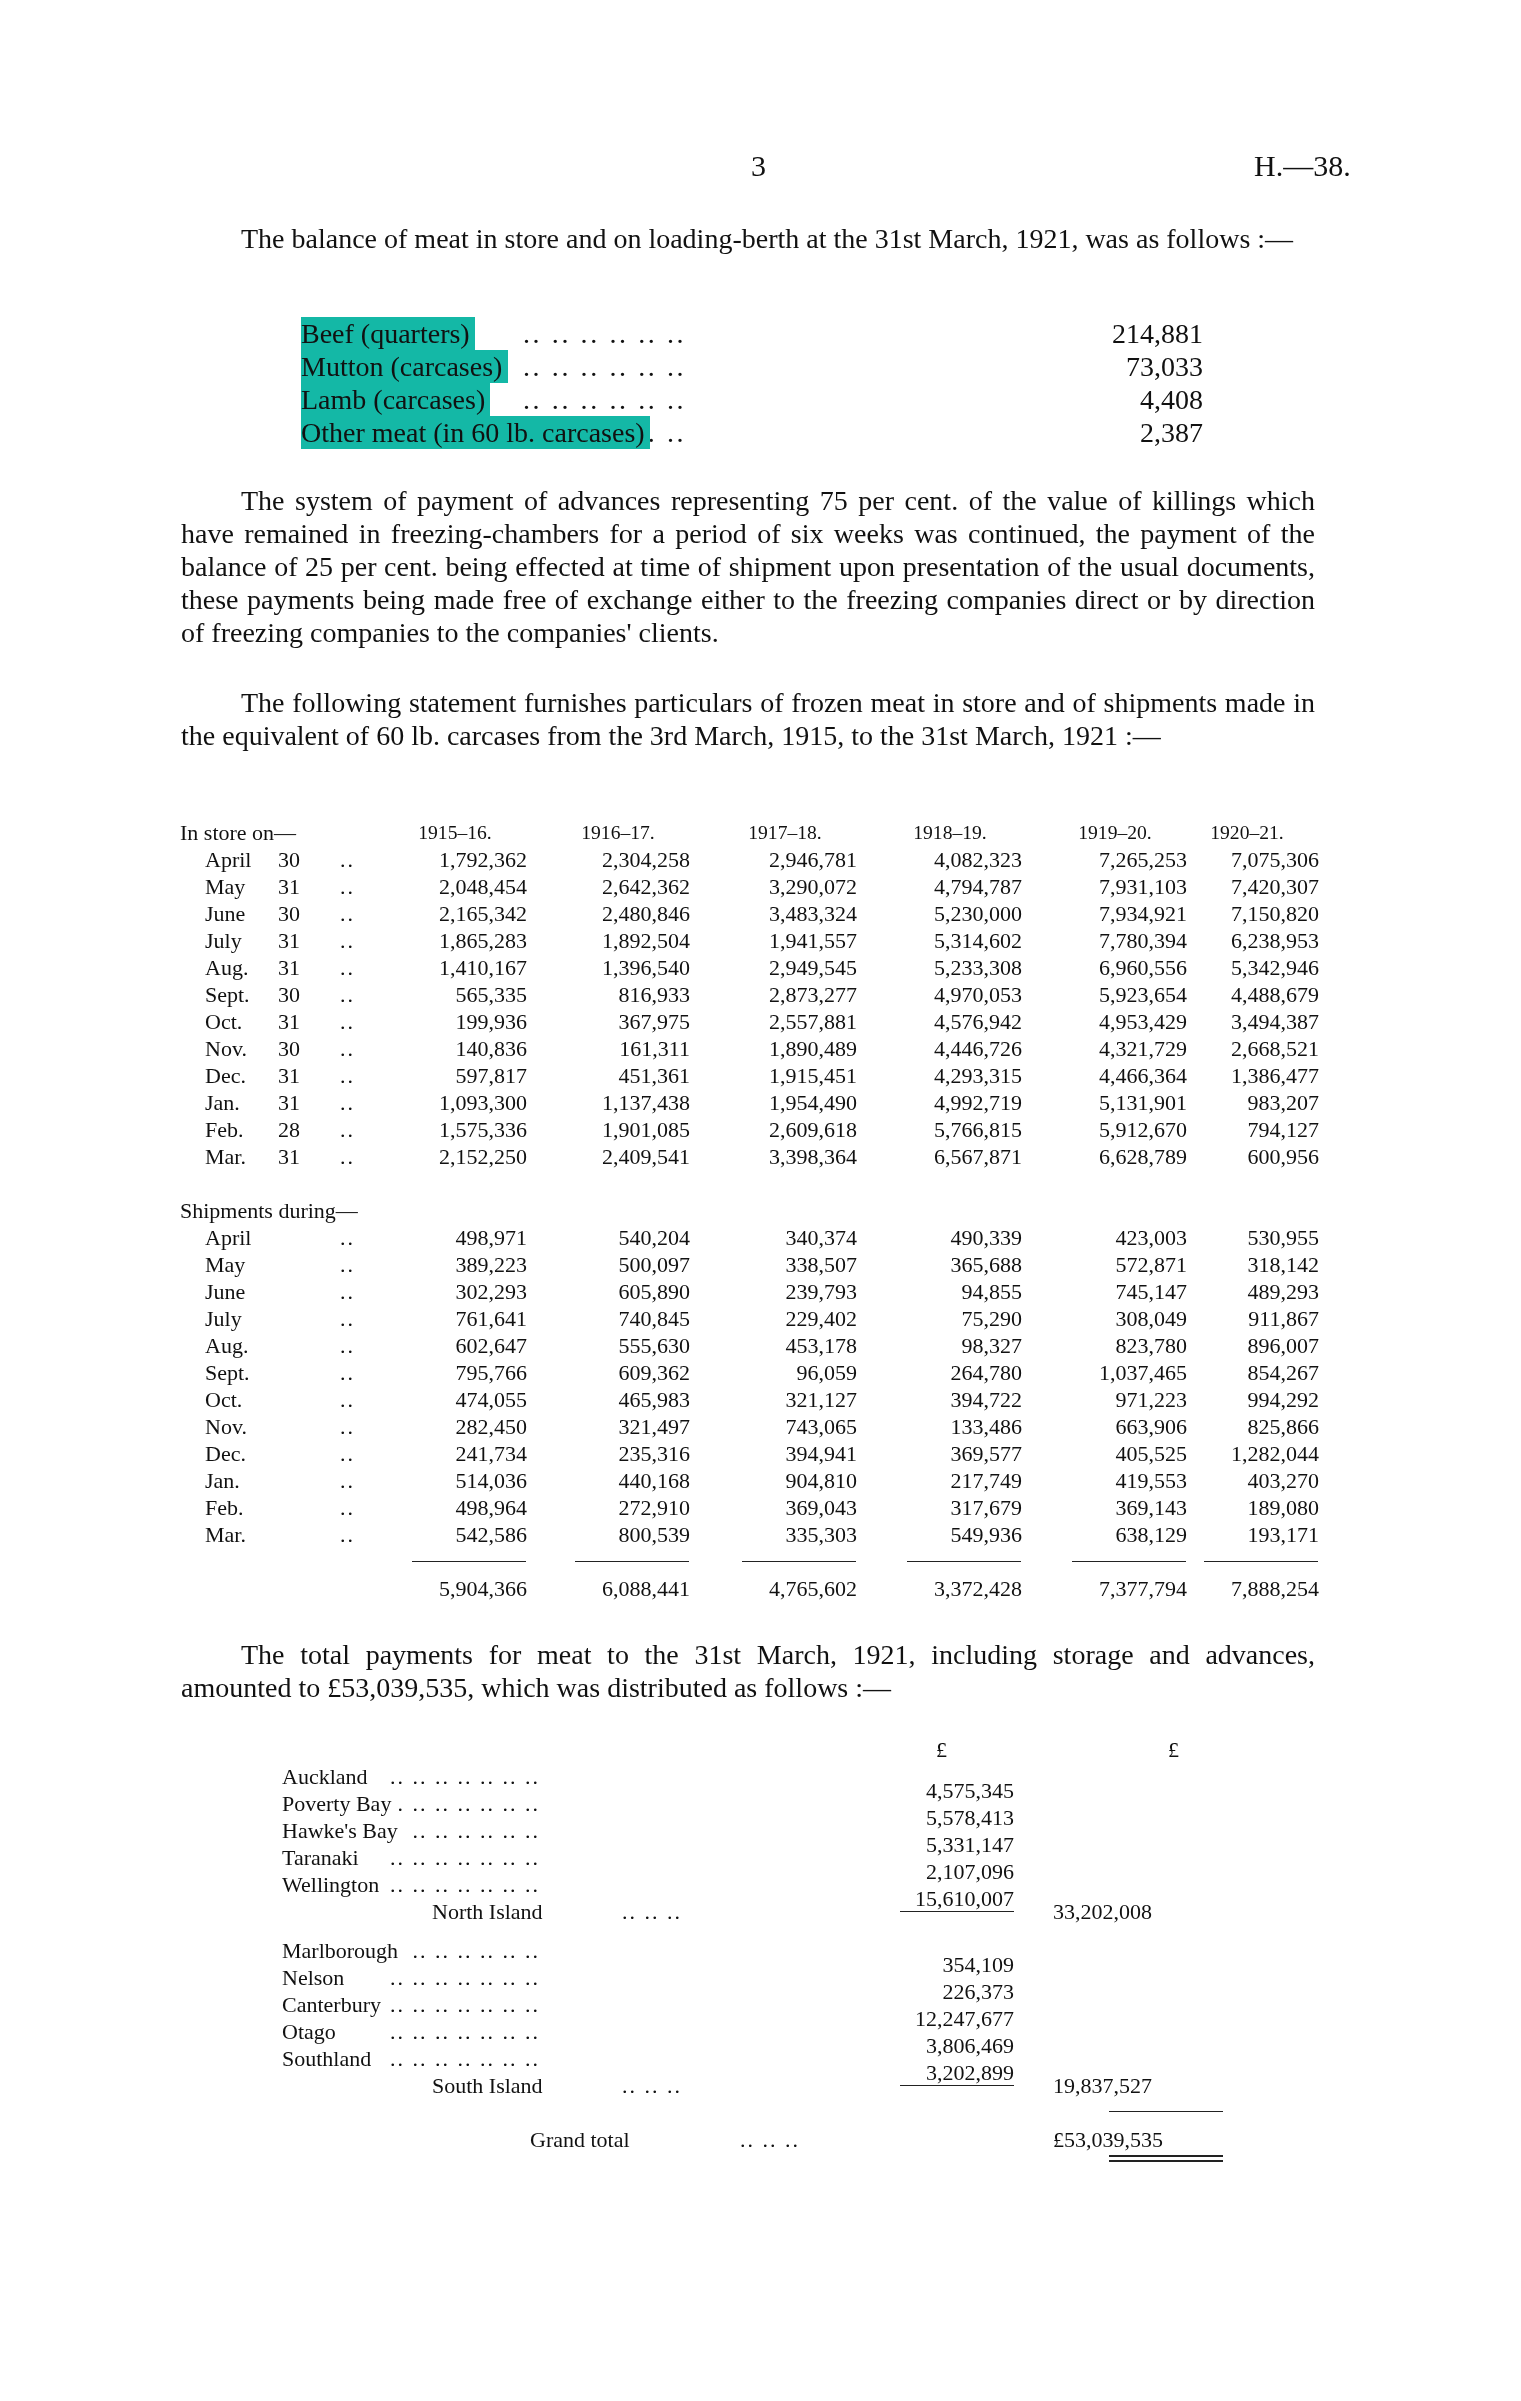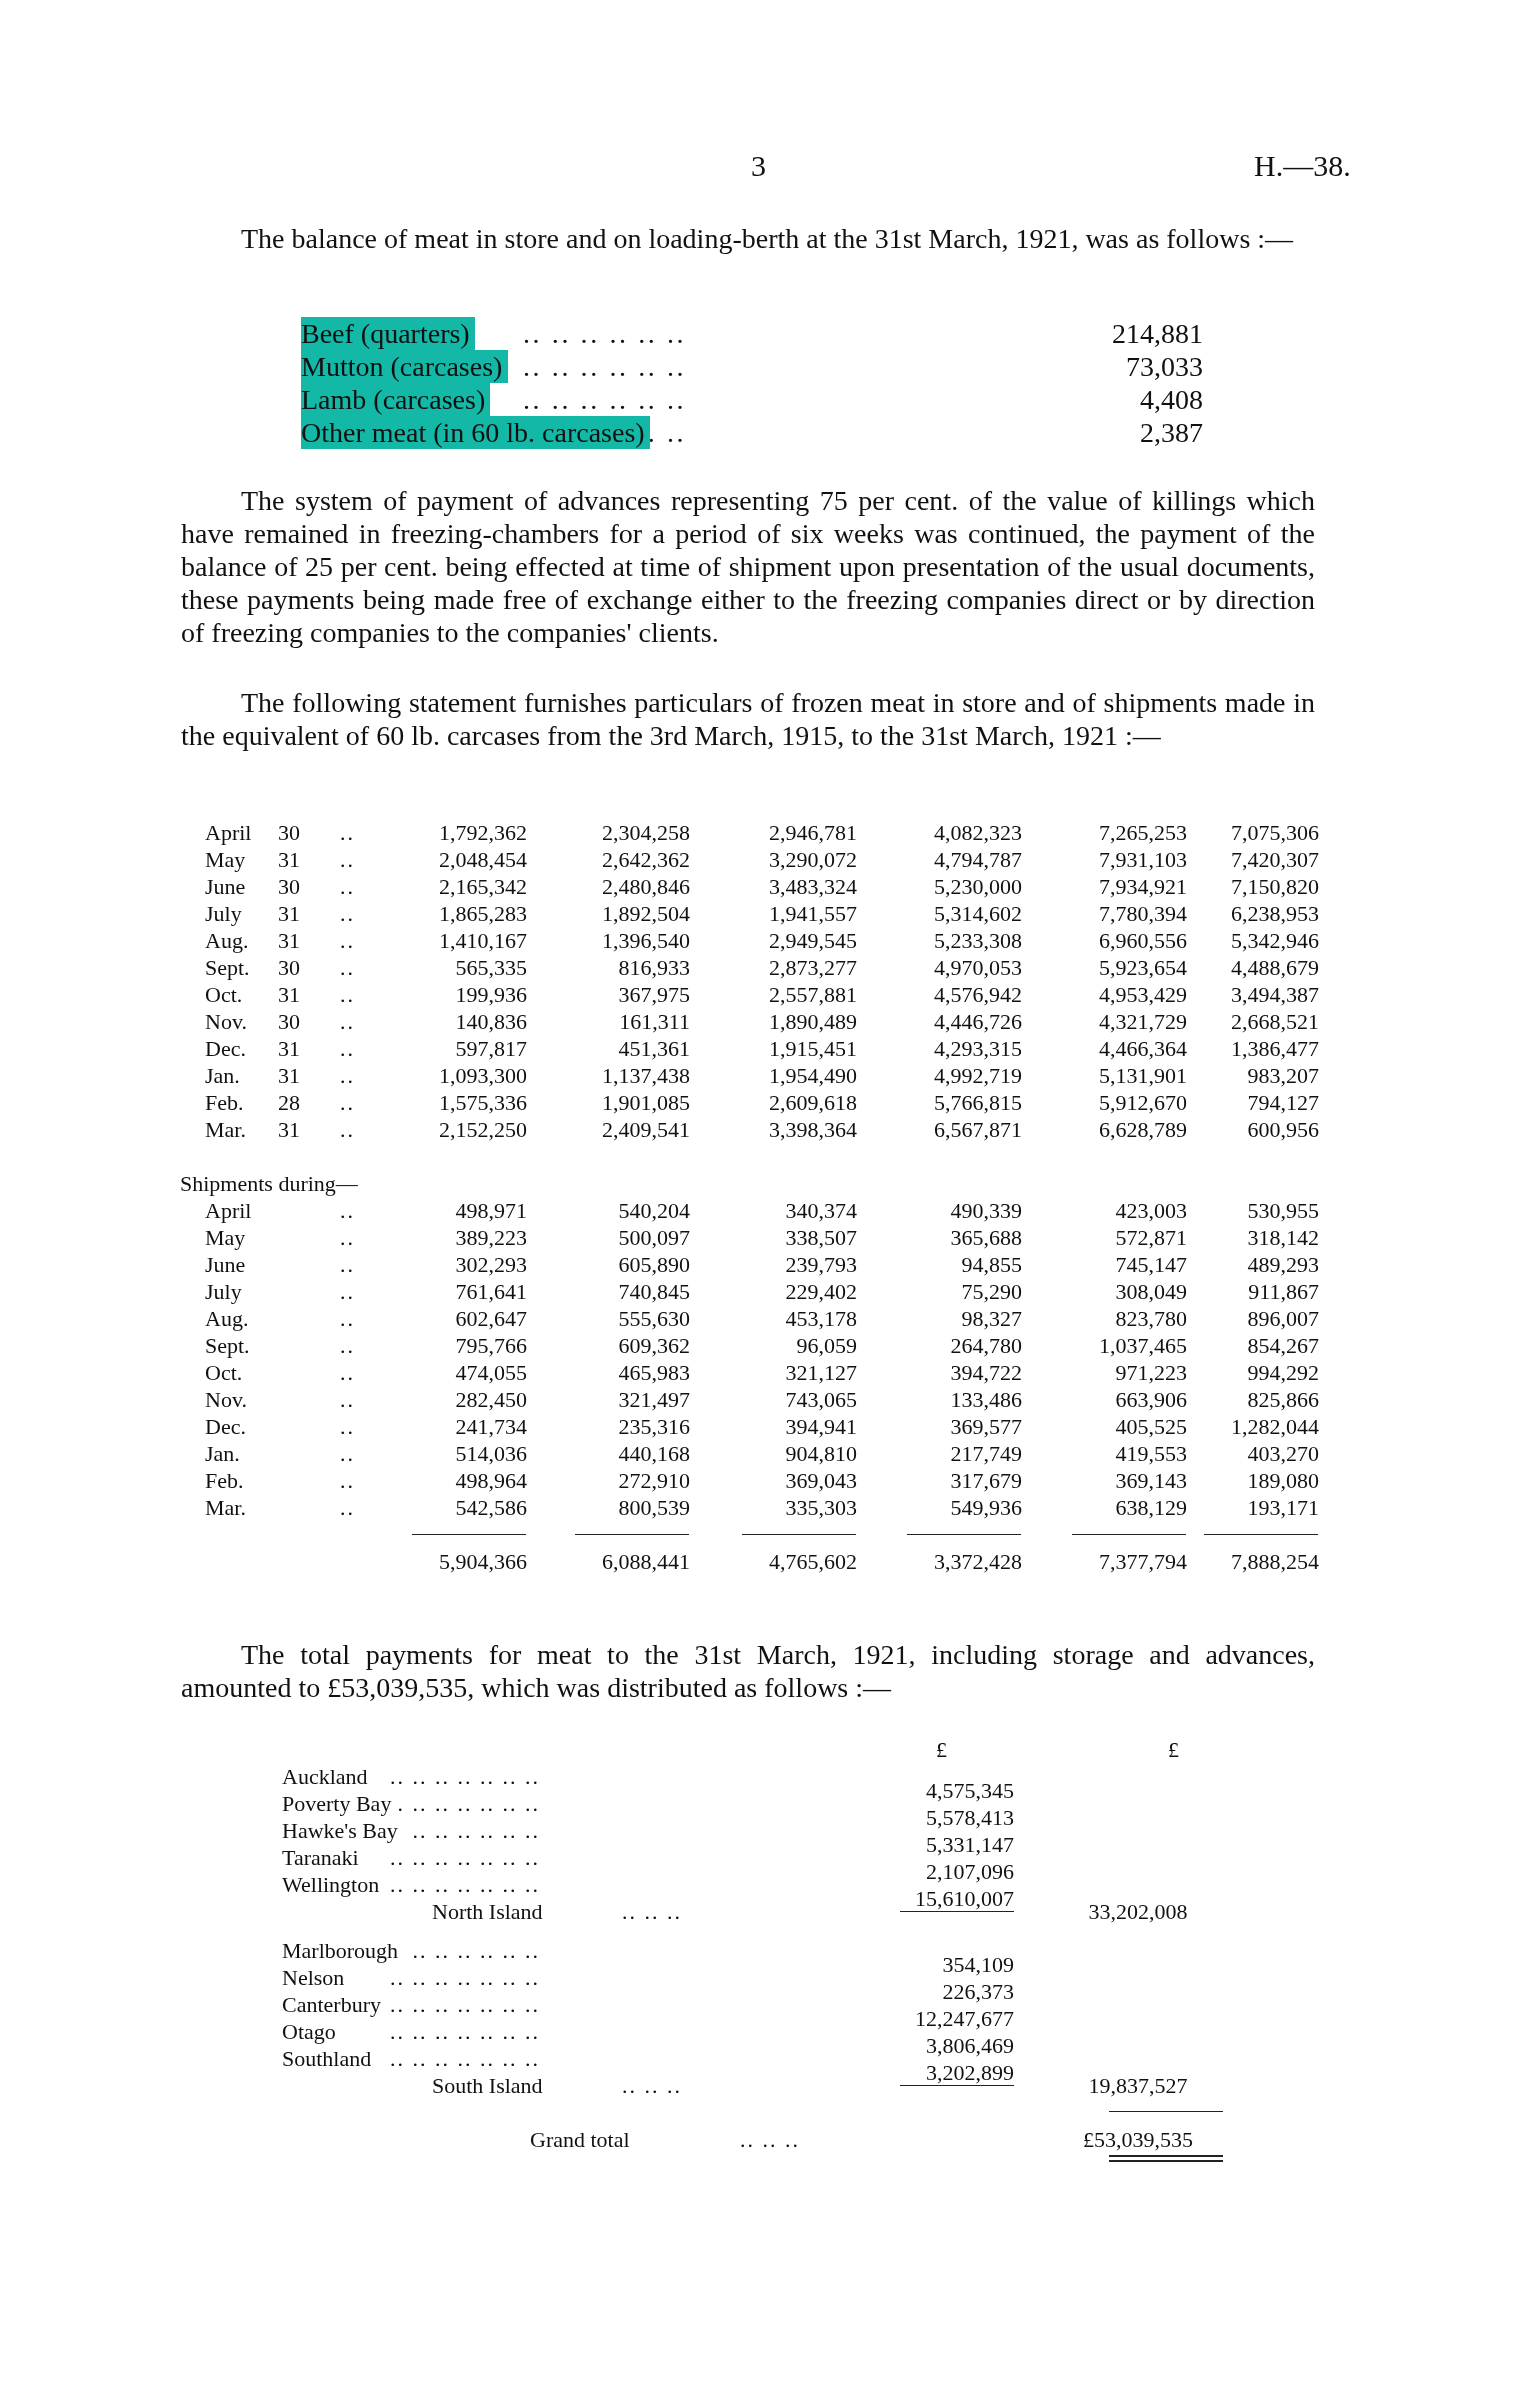--- a/index.html
+++ b/index.html
@@ -42,21 +42,21 @@
   .rule { position: absolute; height: 1.3px; background: #222; width: 114px; }
 
   
   .dist { position: absolute; left: 282px; top: 1736px; width: 941px; font-size: 22px; }
   .dist .row { position: relative; height: 27px; line-height: 27px; white-space: nowrap; }
   .dist .name { position: absolute; left: 0; background: #fff; padding-right: 3.9px; }
   .dist .indent { left: 150px; }
   .dist .indent2 { left: 248px; }
   .dist .leader { position: absolute; left: 108px; width: 497px; letter-spacing: 2px; overflow: hidden; }
   .dist .amt { position: absolute; left: 588px; width: 144px; text-align: right; margin-top: 14px; }
-  .dist .sub { position: absolute; left: 771px; width: 170px; text-align: center; }
+  .dist .sub { position: absolute; left: 771px; width: 170px; text-align: left; }
   .dist .cur { position: absolute; text-align: center; }
 </style>
 </head>
 <body>
 
 <div class="page-header">
   <span class="page-number">3</span>
   <span class="doc-ref">H.—38.</span>
 </div>
 
@@ -82,20 +82,29 @@
       <span class="leader">..      ..      ..      ..      ..      ..</span>
       <span class="label">Other meat (in 60 lb. carcases)</span>
       <span class="value">2,387</span>
     </div>
   </div>
 
 <p class="para p2">The system of payment of advances representing 75 per cent. of the value of killings which have remained in freezing-chambers for a period of six weeks was continued, the payment of the balance of 25 per cent. being effected at time of shipment upon presentation of the usual documents, these payments being made free of exchange either to the freezing companies direct or by direction of freezing companies to the companies' clients.</p>
 <p class="para p3">The following statement furnishes particulars of frozen meat in store and of shipments made in the equivalent of 60 lb. carcases from the 3rd March, 1915, to the 31st March, 1921 :—</p>
 
 <div class="stats" id="stats">
+    <div class="row">
+      <span class="section-title">In store on—</span>
+      <span class="cell hdr col1">1915–16.</span>
+      <span class="cell hdr col2">1916–17.</span>
+      <span class="cell hdr col3">1917–18.</span>
+      <span class="cell hdr col4">1918–19.</span>
+      <span class="cell hdr col5">1919–20.</span>
+      <span class="cell hdr col6">1920–21.</span>
+    </div>
     <div class="row">
       <span class="month">April</span>
       <span class="day">30</span>
       <span class="dots">..</span>
       <span class="cell col1">1,792,362</span>
       <span class="cell col2">2,304,258</span>
       <span class="cell col3">2,946,781</span>
       <span class="cell col4">4,082,323</span>
       <span class="cell col5">7,265,253</span>
       <span class="cell col6">7,075,306</span>

